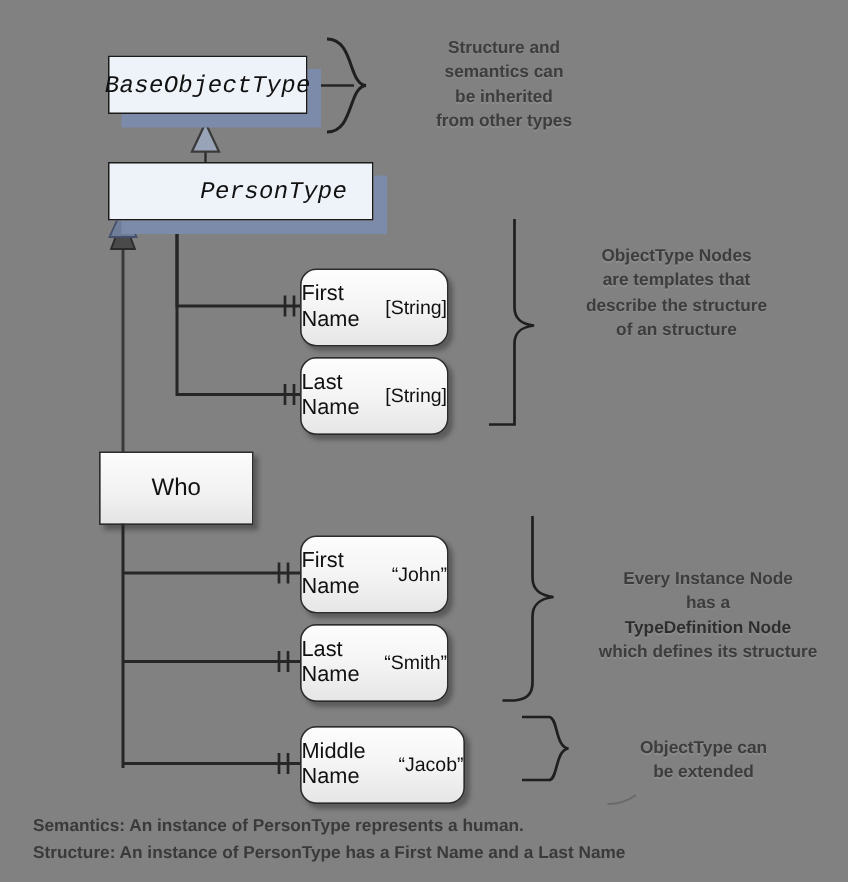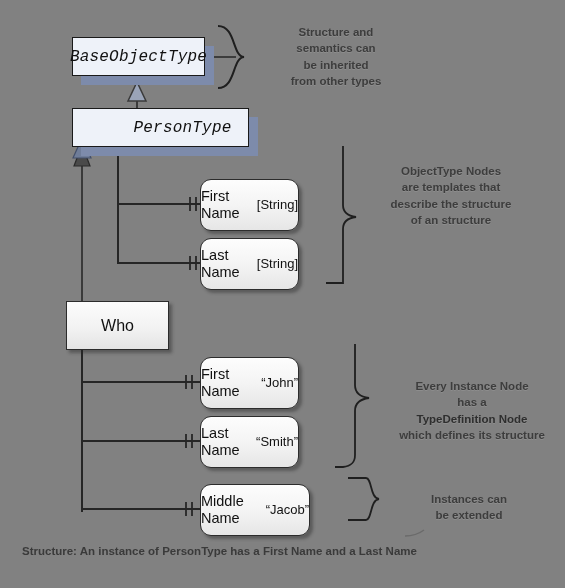--- a/index.html
+++ b/index.html
@@ -213,21 +213,22 @@
   </div>
 
   <div class="annot" style="left:386px; top:356px; width:172px;margin-top:22px;">
     <div>Every Instance Node</div>
     <div>has a</div>
     <div class="em">TypeDefinition Node</div>
     <div>which defines its structure</div>
   </div>
 
   <div class="annot" style="left:399px; top:491px; width:140px;">
-    <div>Instances can</div>
+    <div>ObjectType can</div>
     <div>be extended</div>
   </div>
 
   <div class="caption" style="left:22px; top:543px;">
+    <div>Semantics: An instance of PersonType represents a human.</div>
     <div>Structure:  An instance of PersonType has a First Name and a Last Name</div>
   </div>
 
 </div>
 
 </body></html>

